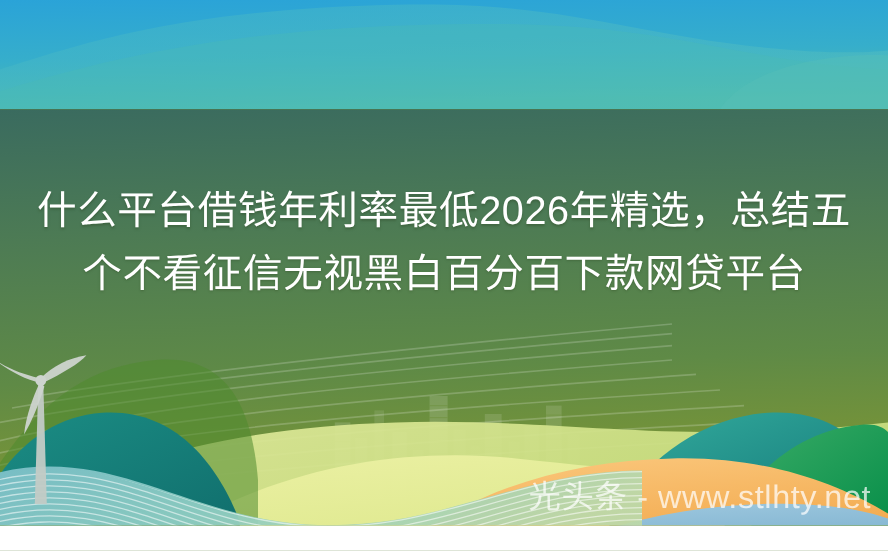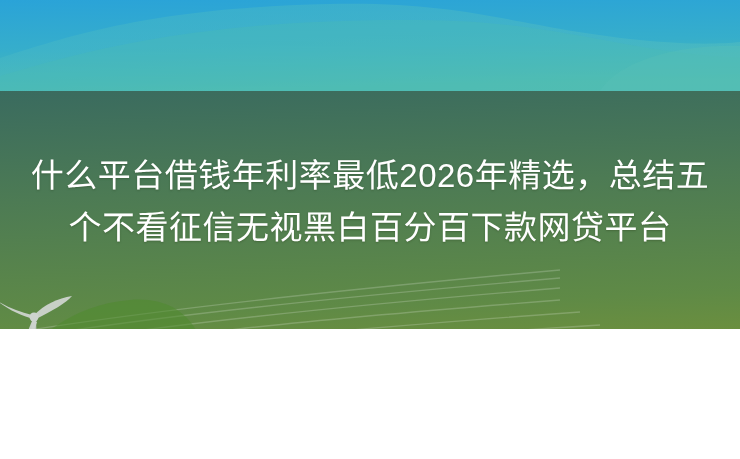--- a/index.html
+++ b/index.html
@@ -8,21 +8,21 @@
     padding: 0;
     background: #ffffff;
   }
   body {
     font-family: "Liberation Sans", "DejaVu Sans", sans-serif;
   }
 
   .poster {
     position: relative;
     width: 740px;
-    height: 329px;
+    height: 438px;
     overflow: hidden;
     background: #5a7d3a;
   }
 
   
   .bg-svg {
     position: absolute;
     inset: 0;
     width: 740px;
     height: 459px;
@@ -235,14 +235,15 @@
         <path d="M33,319 C28,330 22,345 20,362 C26,352 32,338 37,322 Z" fill="#cdd4cf" opacity="0.95"></path>
         <path d="M32,315 C20,312 8,308 -4,300 C6,308 20,316 34,319 Z" fill="#cdd4cf" opacity="0.95"></path>
       </g>
     </g>
   </svg>
 
   <div class="headline-wrap">
     <h1 class="headline">什么平台借钱年利率最低2026年精选，总结五个不看征信无视黑白百分百下款网贷平台</h1>
   </div>
 
+  <div class="watermark">光头条 - www.stlhty.net</div>
 
 </div>
 
 </body></html>

